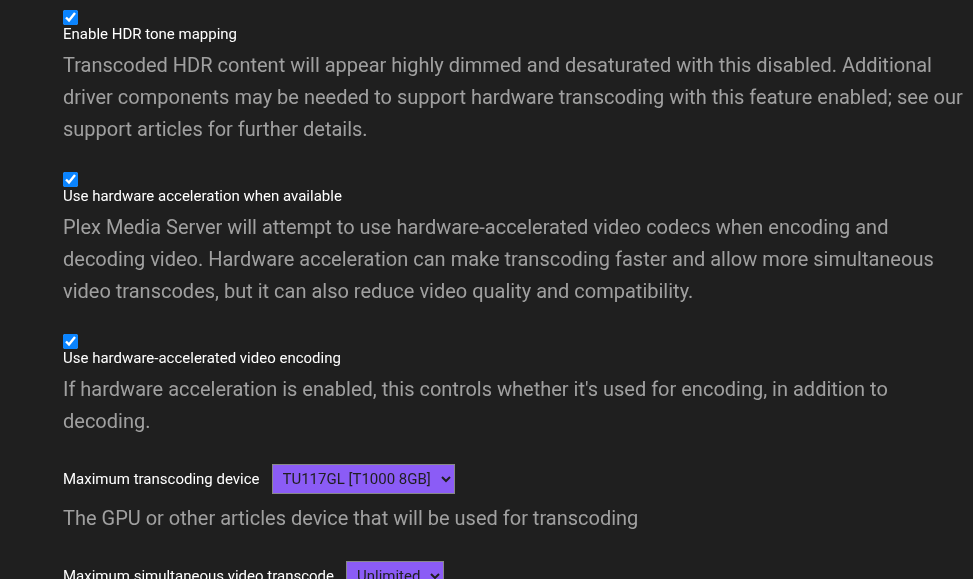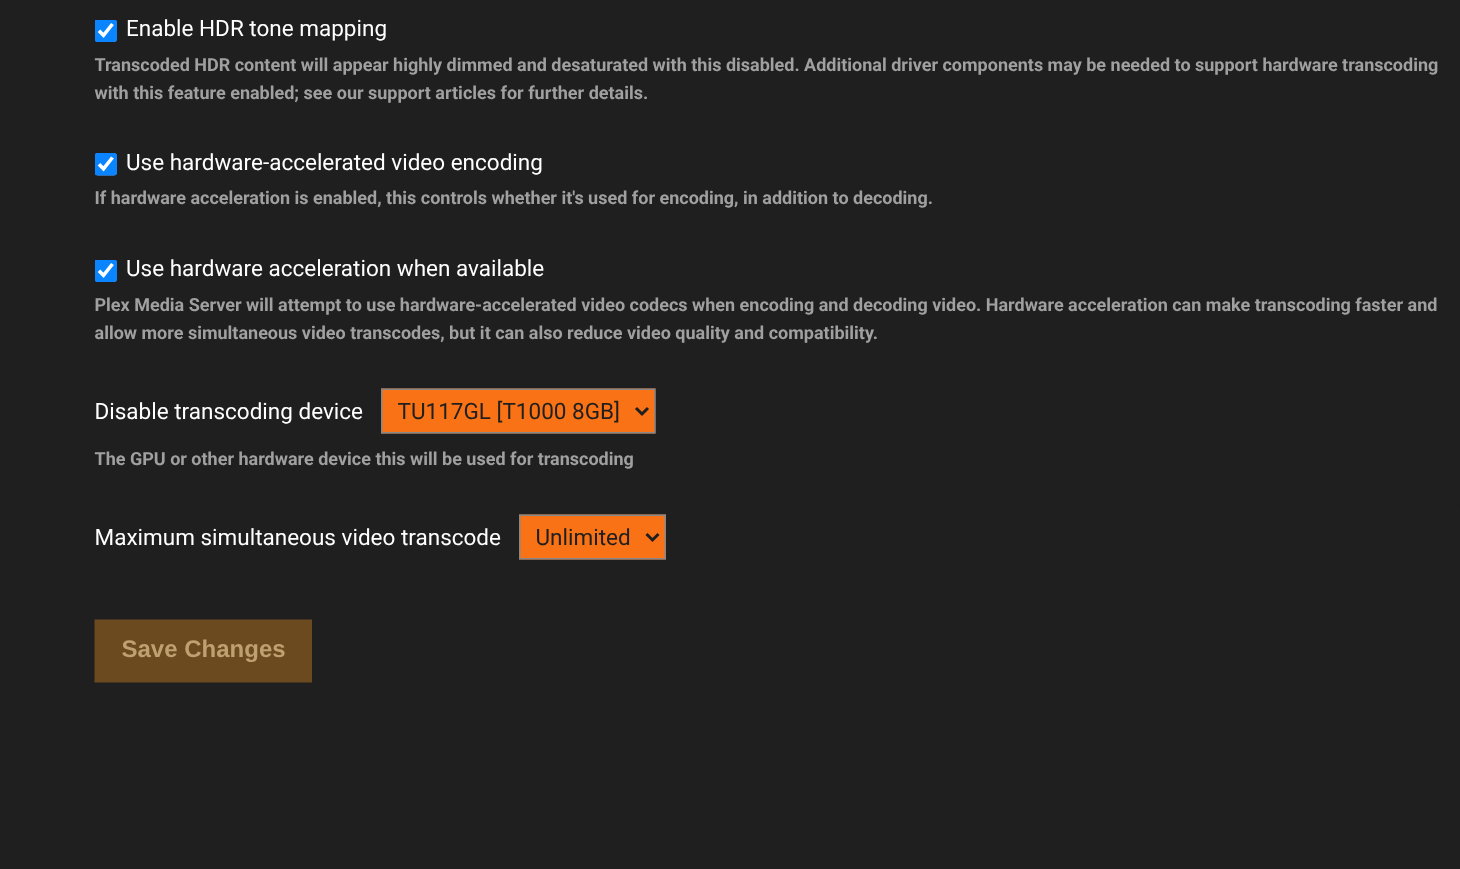--- a/index.html
+++ b/index.html
@@ -17,56 +17,56 @@
       overflow: hidden;
     }
     .settings-container {
       padding: 10px 0 0 63px;
     }
     .setting-group {
       margin-bottom: 27px;
     }
     .checkbox-row {
       display: flex;
-      align-items: flex-end;
+      align-items: flex-start;
       margin-bottom: 6px;
+      flex-direction: column;
     }
     .checkbox-row input[type="checkbox"] {
       width: 15px;
       height: 15px;
       margin-right: 6px;
       cursor: pointer;
     }
     .checkbox-row input[type="checkbox"]:checked {
       accent-color: #0a84ff;
     }
     .checkbox-label {
       color: #ffffff;
       font-size: 15px;
       cursor: pointer;
     }
     .description {
       color: #a0a0a0;
-      font-size: 12px;
+      font-size: 20px;
       line-height: 1.6;
       margin-top: 4px;
-      font-weight: bold;
     }
     .select-row {
       display: flex;
       align-items: center;
       margin-bottom: 8px;
     }
     .select-label {
       color: #ffffff;
       font-size: 15px;
       margin-right: 12px;
     }
     select {
-      background-color: #f97316;
+      background-color: #8b5cf6;
       color: #1f1f1f;
       border: 1px solid #888;
       padding: 4px 6px;
       font-size: 15px;
       cursor: pointer;
       font-family: inherit;
     }
     .action-row {
       display: flex;
       align-items: center;
@@ -95,41 +95,41 @@
     </div>
     <div class="description">Transcoded HDR content will appear highly dimmed and desaturated with this disabled. Additional driver components may be needed to support hardware transcoding with this feature enabled; see our support articles for further details.</div>
   </div>
 
   <div class="setting-group">
   </div>
 
   <div class="setting-group">
     <div class="checkbox-row">
       <input type="checkbox" checked="" style="">
+      <label class="checkbox-label">Use hardware acceleration when available</label>
+    </div>
+    <div class="description">Plex Media Server will attempt to use hardware-accelerated video codecs when encoding and decoding video. Hardware acceleration can make transcoding faster and allow more simultaneous video transcodes, but it can also reduce video quality and compatibility.</div>
+  </div>
+
+  <div class="setting-group">
+    <div class="checkbox-row">
+      <input type="checkbox" checked="" style="">
       <label class="checkbox-label">Use hardware-accelerated video encoding</label>
     </div>
     <div class="description">If hardware acceleration is enabled, this controls whether it's used for encoding, in addition to decoding.</div>
   </div>
 
   <div class="setting-group">
-    <div class="checkbox-row">
-      <input type="checkbox" checked="" style="">
-      <label class="checkbox-label">Use hardware acceleration when available</label>
-    </div>
-    <div class="description">Plex Media Server will attempt to use hardware-accelerated video codecs when encoding and decoding video. Hardware acceleration can make transcoding faster and allow more simultaneous video transcodes, but it can also reduce video quality and compatibility.</div>
-  </div>
-
-  <div class="setting-group">
     <div class="select-row">
-      <span class="select-label">Disable transcoding device</span>
+      <span class="select-label">Maximum transcoding device</span>
       <select>
         <option>TU117GL [T1000 8GB]</option>
       </select>
     </div>
-    <div class="description">The GPU or other hardware device this will be used for transcoding</div>
+    <div class="description">The GPU or other articles device that will be used for transcoding</div>
   </div>
 
   <div class="setting-group">
     <div class="select-row">
       <span class="select-label">Maximum simultaneous video transcode</span>
       <select>
         <option>Unlimited</option>
       </select>
     </div>
   </div>

